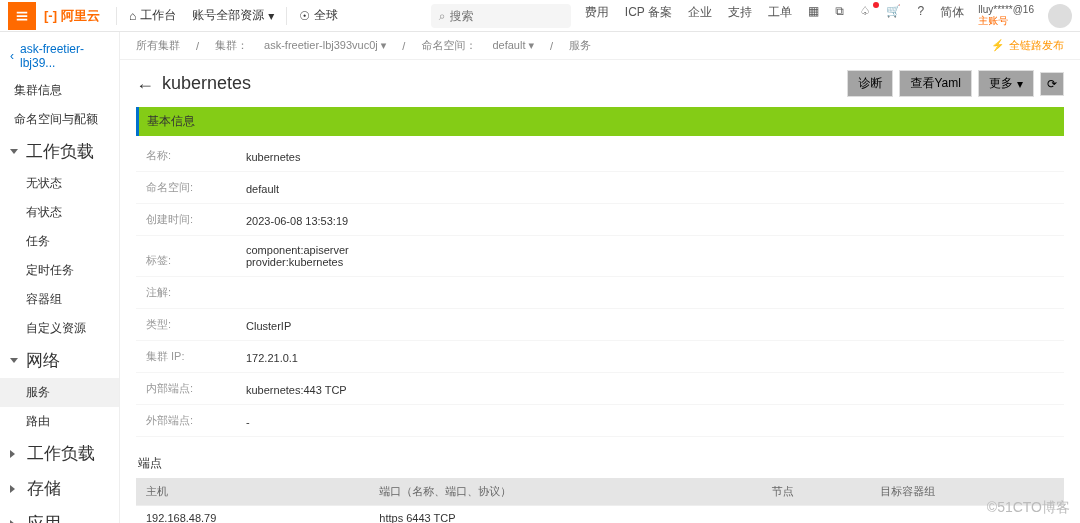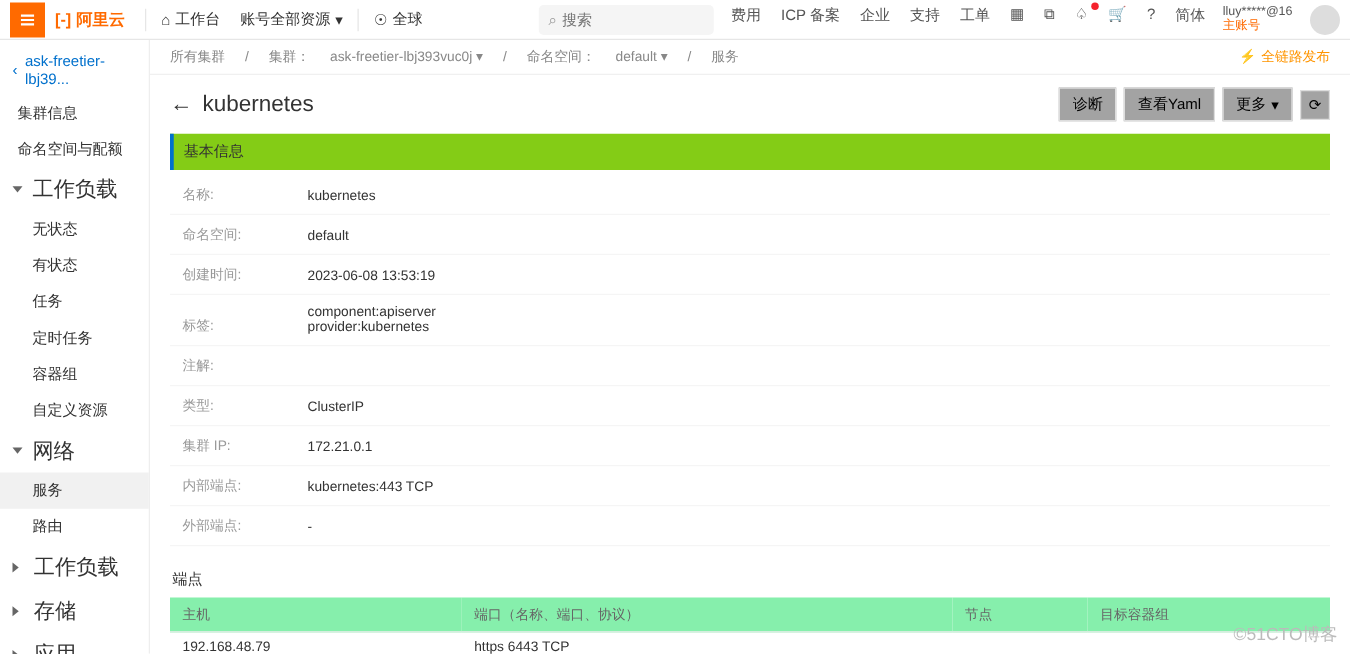--- a/index.html
+++ b/index.html
@@ -32,21 +32,21 @@
 .header-row { display:flex; align-items:center; padding:10px 16px;}
 .back-arrow { font-size:18px; cursor:pointer; margin-right:8px;}
 .title { font-size:18px; font-weight:500; flex:1;}
 .btn { border:1px solid #ddd; background:#a3a3a3; padding:4px 10px; font-size:12px; cursor:pointer; margin-left:6px; display:flex; align-items:center; gap:4px;}
 .section { margin:0 16px 14px 16px; }
 .section-title { border-left:3px solid #0070cc; padding:6px 8px; font-size:12px; color:#333; margin-bottom:4px; background:#84cc16;}
 .info-row { display:flex; border-bottom:1px solid #f5f5f5; padding:8px 10px; font-size:11px;align-items:flex-end;}
 .info-label { width:100px; color:#999;}
 .info-val { color:#333;}
 .tbl { width:100%; border-collapse:collapse; font-size:11px;}
-.tbl th { text-align:left; font-weight:normal; color:#666; background:#86efac; padding:6px 10px; border-bottom:1px solid #eee;}
+.tbl th { text-align:left; font-weight:normal; color:#666; background:#e5e5e5; padding:6px 10px; border-bottom:1px solid #eee;}
 .tbl td { padding:6px 10px; border-bottom:1px solid #f5f5f5; color:#333;}
 .watermark { position:fixed; right:10px; bottom:6px; color:#bbb; font-size:14px;}
 .bell-badge { position:absolute; top:-2px; right:-2px; width:6px; height:6px; background:#f5222d; border-radius:50%;}
 </style>
 </head>
 <body>
 
 <div class="topbar">
   <div class="hamburger">
     <svg viewBox="0 0 16 16">

